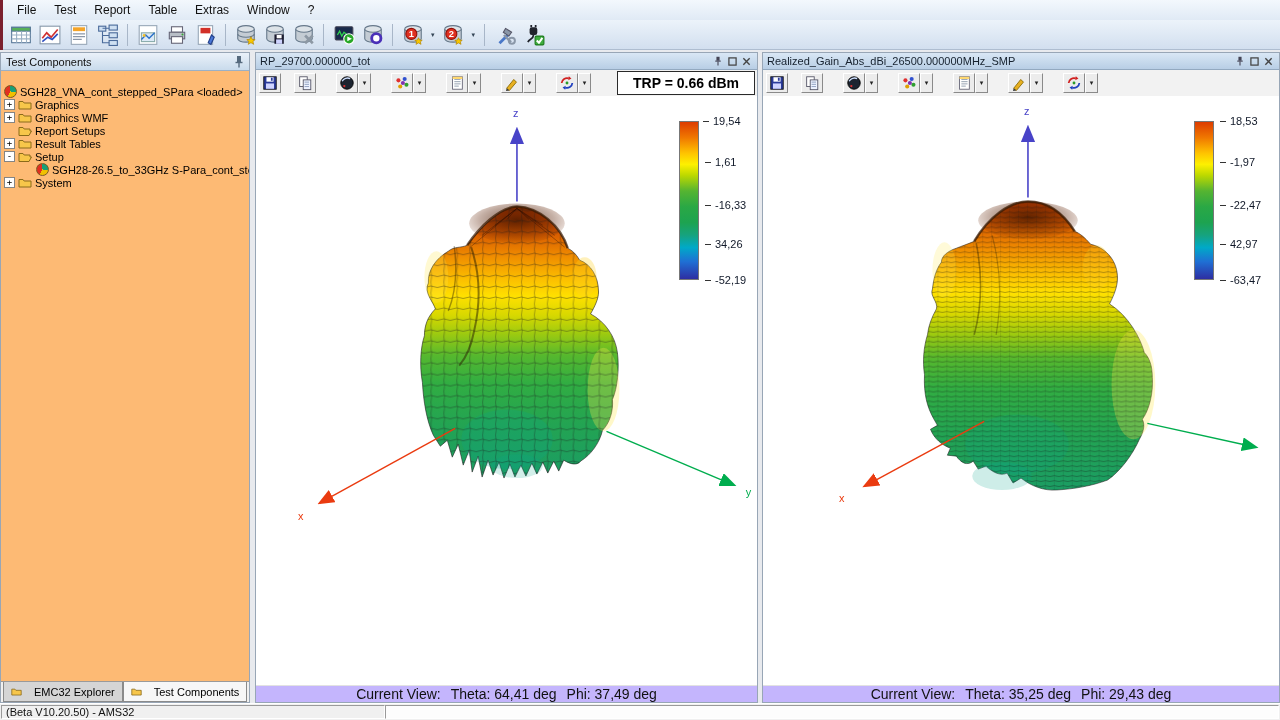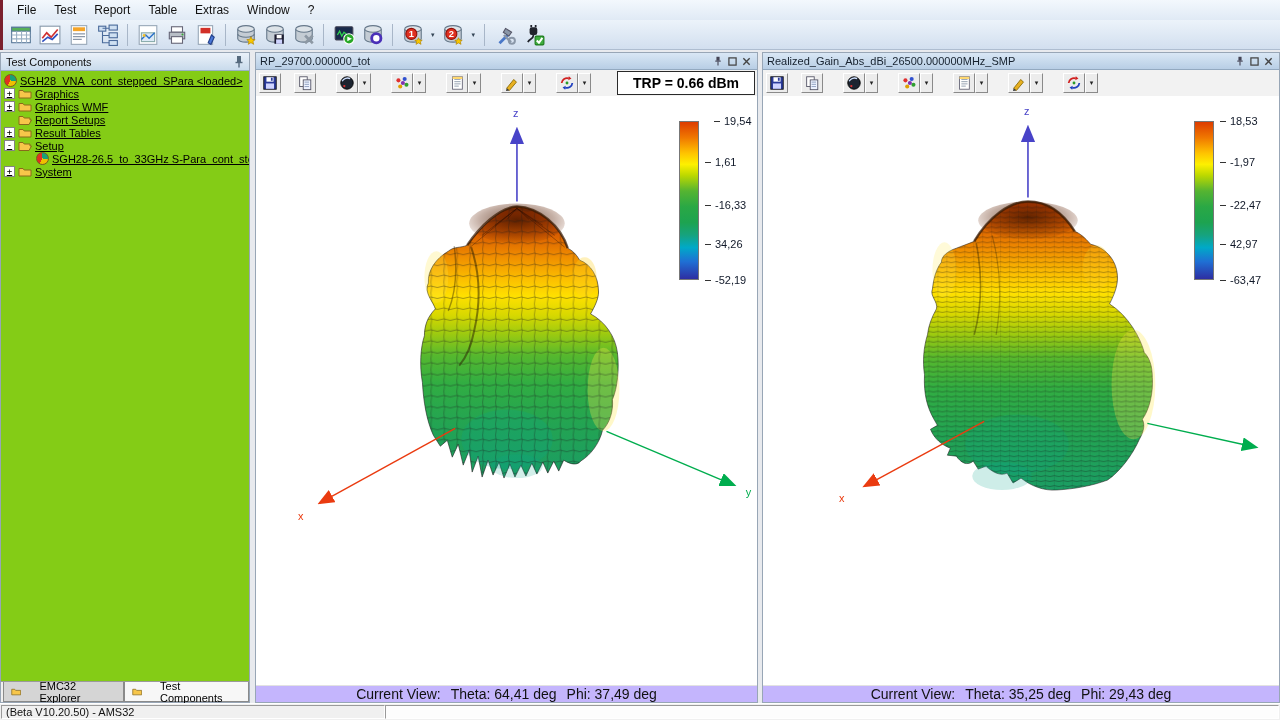--- a/index.html
+++ b/index.html
@@ -20,31 +20,31 @@
   .tsep{width:1px;height:22px;background:#a8b6c8;margin:0 4px;flex:none;}
   .tdrop{font-size:7px;color:#345;padding:0 3px;line-height:26px;}
   
   .b3{border:1px solid;border-color:#ffffff #8a8a8a #8a8a8a #ffffff;background:#ececec;}
   
   #explorer{position:absolute;left:0;top:52px;width:250px;height:651px;background:#fff;
             border:1px solid #98a6b6;box-sizing:border-box;}
   .xhead{height:17px;background:linear-gradient(#eaf1f9,#c9dbec);border-bottom:1px solid #9ab0c6;
          display:flex;align-items:center;font-size:11px;padding:0 5px;color:#111;}
   .xhead .sp{flex:1;}
-  .tree{position:absolute;left:0;right:0;top:18px;bottom:20px;background:#84cc16;
-        overflow:hidden;font-size:11px;padding-top:3px;text-decoration:underline;}
+  .tree{position:absolute;left:0;right:0;top:18px;bottom:20px;background:#fdba74;
+        overflow:hidden;font-size:11px;padding-top:14px;}
   .trow{display:flex;align-items:center;height:13px;padding-left:3px;gap:3px;white-space:nowrap;color:#000;}
   .exp{width:11px;height:11px;border:1px solid #848484;background:#fff;font-size:9px;
        line-height:9px;text-align:center;box-sizing:border-box;flex:none;font-family:"DejaVu Sans Mono",monospace;}
   .exp.none{visibility:hidden;}
   .ball{width:11px;height:11px;border-radius:50%;flex:none;border:1px solid #7a5a20;
         background:conic-gradient(from 210deg,#e03020 0 140deg,#18a078 140deg 250deg,#f0c000 250deg 360deg);}
   .tabs{position:absolute;left:0;right:0;bottom:0;height:20px;background:#f0f0f0;
         border-top:1px solid #9a9a9a;display:flex;align-items:stretch;padding-left:2px;font-size:11px;}
-  .tab{display:flex;align-items:center;gap:18px;padding:0 7px;border:1px solid #8a8a8a;border-top:none;background:#f7f7f7;}
+  .tab{display:flex;align-items:center;gap:12px;padding:0 7px;border:1px solid #8a8a8a;border-top:none;background:#f7f7f7;}
   .tab.sel{background:#d5d5d5;}
   
   .plotpanel{position:absolute;top:52px;height:651px;background:#fff;border:1px solid #98a6b6;box-sizing:border-box;}
   #plotL{left:255px;width:503px;}
   #plotR{left:762px;width:518px;}
   .ptitle{height:16px;background:linear-gradient(#d9e7f5,#b8cee5);border-bottom:1px solid #93a9c0;
           display:flex;align-items:center;font-size:11px;padding:0 4px;color:#16212e;}
   .ptitle .sp{flex:1;}
   .wbtn{width:14px;height:13px;display:flex;align-items:center;justify-content:center;color:#333;flex:none;}
   .ptb{height:26px;background:#f2f2f2;border-bottom:1px solid #d6d6d6;display:flex;align-items:center;
@@ -472,21 +472,21 @@
       <g>
         <line x1="200" y1="334" x2="64" y2="409" stroke="#ea3b10" stroke-width="1.4" marker-end="url(#mxL)"></line>
         <line x1="352" y1="337" x2="480" y2="391" stroke="#00ad4e" stroke-width="1.4" marker-end="url(#myL)"></line>
         <line x1="262" y1="106" x2="262" y2="34" stroke="#4843c8" stroke-width="1.6" marker-end="url(#mzL)"></line>
         <text x="42" y="426" fill="#ea3b10">x</text>
         <text x="492" y="402" fill="#00ad4e">y</text>
         <text x="258" y="21" fill="#4843c8">z</text>
       </g>
     </svg>
     <div class="cbar" style="left:423px;"></div>
-    <div class="cblab" style="left:458px;top:19px;">
+    <div class="cblab" style="left:447px;top:19px;">
         <span>19,54</span>
       </div>
     <div class="cblab" style="left:449px;top:60px;">
         <span>1,61</span>
       </div>
     <div class="cblab" style="left:449px;top:103px;">
         <span>-16,33</span>
       </div>
     <div class="cblab" style="left:449px;top:142px;">
         <span>34,26</span>

